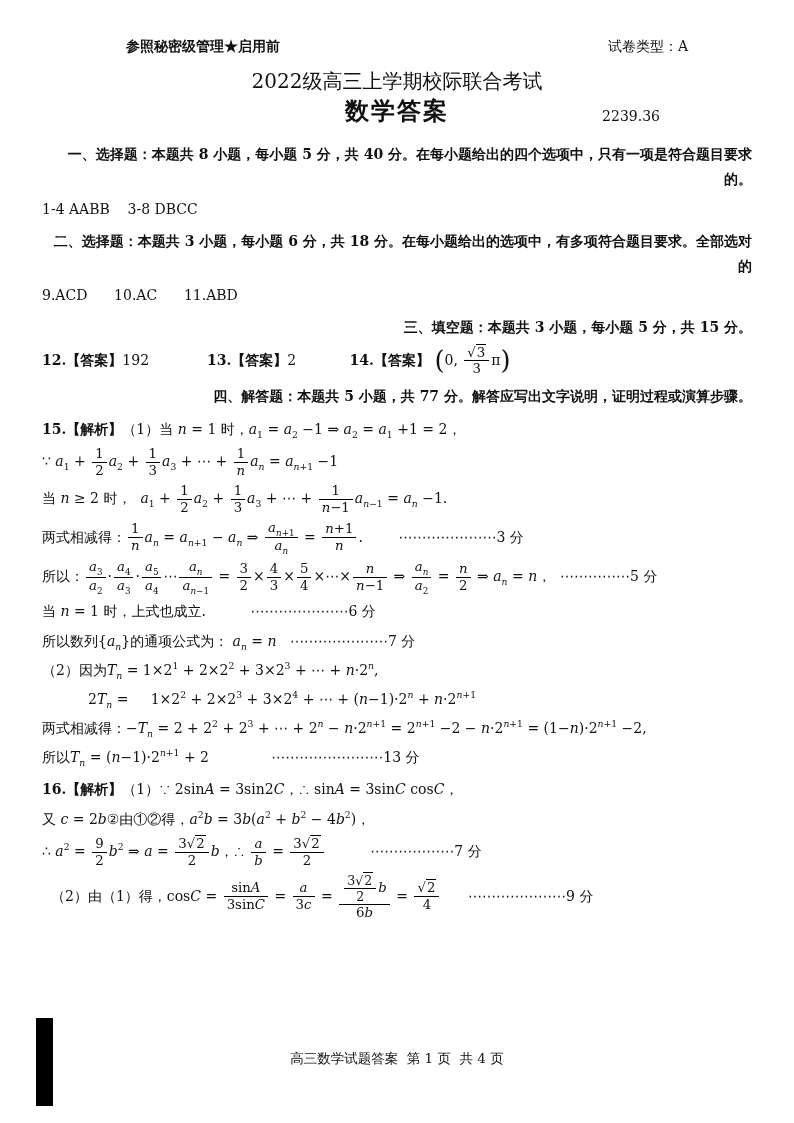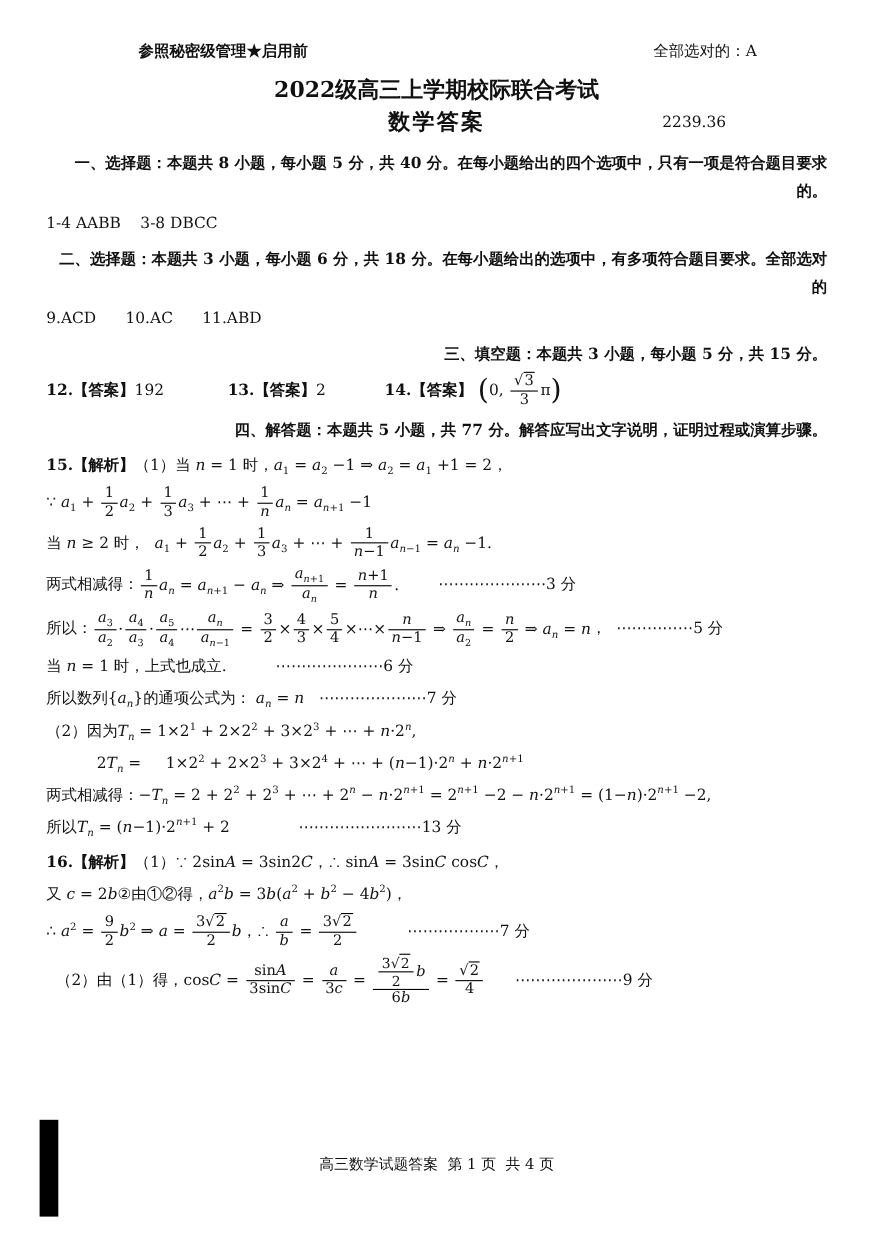--- a/index.html
+++ b/index.html
@@ -3,23 +3,23 @@
 <meta charset="utf-8">
 <style>
   html,body{margin:0;padding:0;background:#ffffff;}
   .page{
     position:relative;width:794px;height:1123px;box-sizing:border-box;
     padding:38px 42px 0;background:#fff;overflow:hidden;
     font-family:"DejaVu Serif","Liberation Serif",serif;color:#111;
   }
   .hdr-row{display:flex;justify-content:space-between;font-size:14px;padding-left:84px;padding-right:64px;white-space:pre-wrap;}
   .hdr-left{font-weight:bold;}
-  .exam-title{text-align:center;font-size:20px;font-weight:bold;margin-top:12px;}
+  .exam-title{text-align:center;font-size:20px;font-weight:normal;margin-top:12px;}
   .subject-row{position:relative;text-align:center;margin-top:2px;margin-bottom:14px;}
-  .subject-title{font-size:20px;font-weight:bold;letter-spacing:2px;line-height:1.3;}
+  .subject-title{font-size:24px;font-weight:bold;letter-spacing:2px;line-height:1.3;font-family:Liberation Mono, monospace;}
   .exam-date{position:absolute;right:92px;bottom:4px;font-size:14px;font-weight:normal;}
   .line{white-space:pre-wrap;font-size:14px;line-height:1.8;margin:4px 0;}
   .bold{font-weight:bold;text-align:right;}
   .mt6{margin-top:7px;}
   .ind1{padding-left:17px;}
   .ind2{padding-left:46px;}
   .indp{padding-left:9px;}
   .m{font-family:"DejaVu Serif","Liberation Serif",serif;}
   .m i{font-style:italic;}
   sub,sup{font-size:66%;line-height:1;}
@@ -32,21 +32,21 @@
   .footer{position:absolute;left:0;right:0;top:1050px;text-align:center;font-size:13.5px;white-space:pre-wrap;}
   .scan-bar{position:absolute;left:36px;top:1018px;width:17px;height:88px;background:#000;}
 </style>
 </head>
 <body>
 
 <div class="page">
 
   <div class="hdr-row">
     <span class="hdr-left">参照秘密级管理★启用前</span>
-    <span class="hdr-right">全部选对的：A</span>
+    <span class="hdr-right">试卷类型：A</span>
   </div>
 
   <div class="exam-title">2022级高三上学期校际联合考试</div>
 
   <div class="subject-row">
     <span class="subject-title">数学答案</span>
     <span class="exam-date">2239.36</span>
   </div>
 
   <div class="line bold mt6">一、选择题：本题共 8 小题，每小题 5 分，共 40 分。在每小题给出的四个选项中，只有一项是符合题目要求的。</div>

